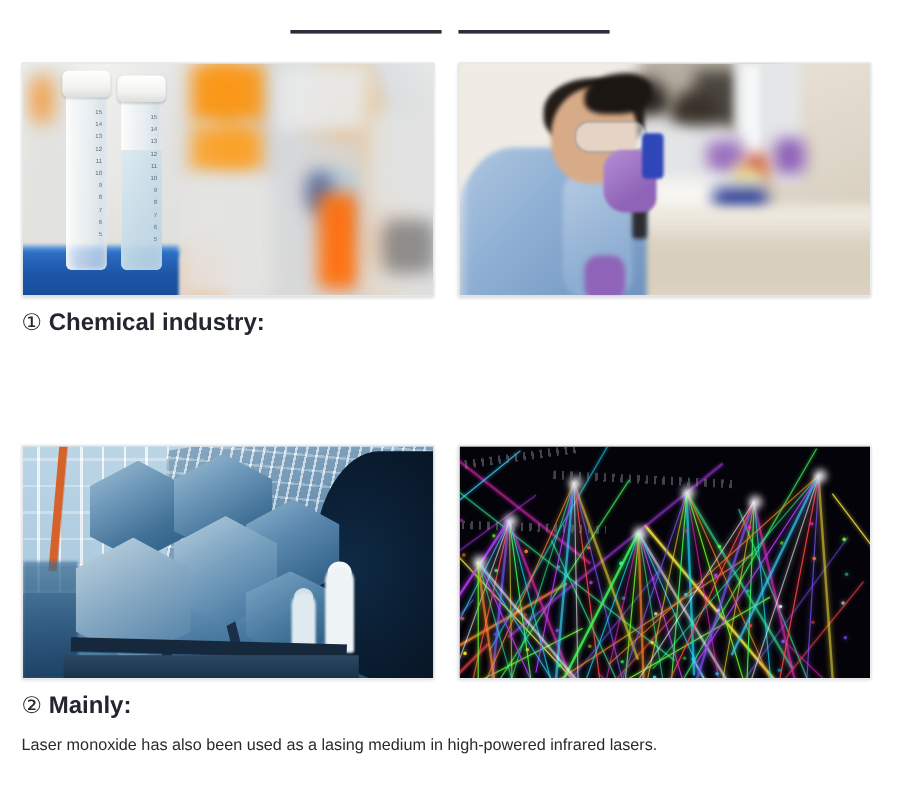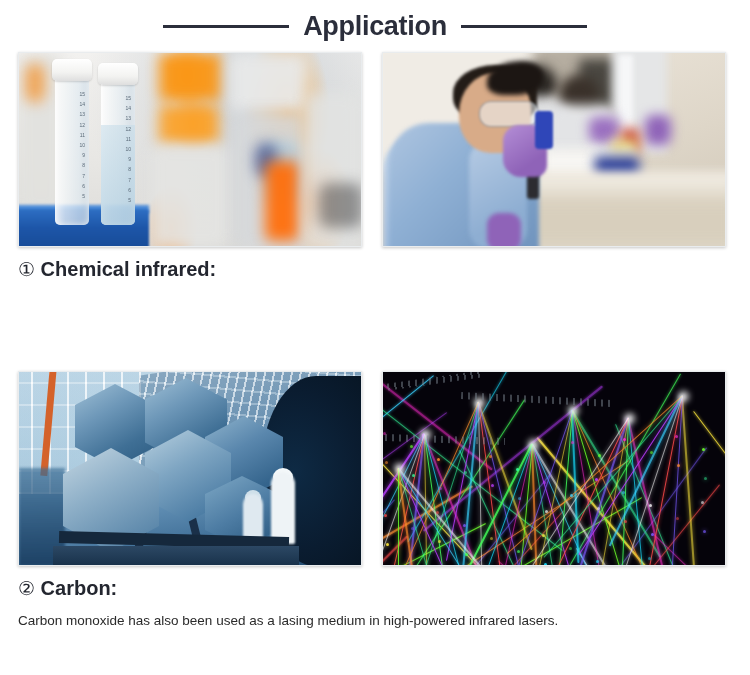--- a/index.html
+++ b/index.html
@@ -372,21 +372,20 @@
     width: 708px;
   }
 </style>
 </head>
 <body>
 
 <div class="page">
 
   <div class="title-row">
     <div class="rule"></div>
-    <div class="title-text">Application</div>
     <div class="rule"></div>
   </div>
 
   <div class="img-row row1">
 
     <div class="photo p1">
       <div class="inner">
         <div class="blurobj bo-k"></div>
         <div class="blurobj bo-l"></div>
         <div class="blurobj bo-a"></div>
@@ -467,21 +466,21 @@
         <div class="o pipette"></div>
         <div class="o glove4"></div>
       </div>
     </div>
 
   </div>
 
   <div class="section sec1">
     <h2 class="sec-heading">
       <span class="sec-num">①</span>
-      <span>Chemical infrared:</span>
+      <span>Chemical industry:</span>
     </h2>
   </div>
 
   <div class="img-row row2">
 
     <div class="photo p3">
       <div class="inner">
         <div class="window"></div>
         <div class="ceiling"></div>
         <div class="orangebeam"></div>
@@ -644,18 +643,18 @@
           <div class="dot" style="left:268px;top:161px;background:#7a5bff;box-shadow:0 0 4px #7a5bff;opacity:0.90;"></div>
           <div class="dot" style="left:321px;top:105px;background:#36ff9e;box-shadow:0 0 4px #36ff9e;opacity:0.50;"></div>
         </div>
     </div>
 
   </div>
 
   <div class="section sec2">
     <h2 class="sec-heading">
       <span class="sec-num">②</span>
-      <span>Carbon:</span>
+      <span>Mainly:</span>
     </h2>
-    <p class="sec-body">Carbon monoxide has also been used as a lasing medium in high-powered infrared lasers.</p>
+    <p class="sec-body">Laser monoxide has also been used as a lasing medium in high-powered infrared lasers.</p>
   </div>
 
 </div>
 
 </body></html>

